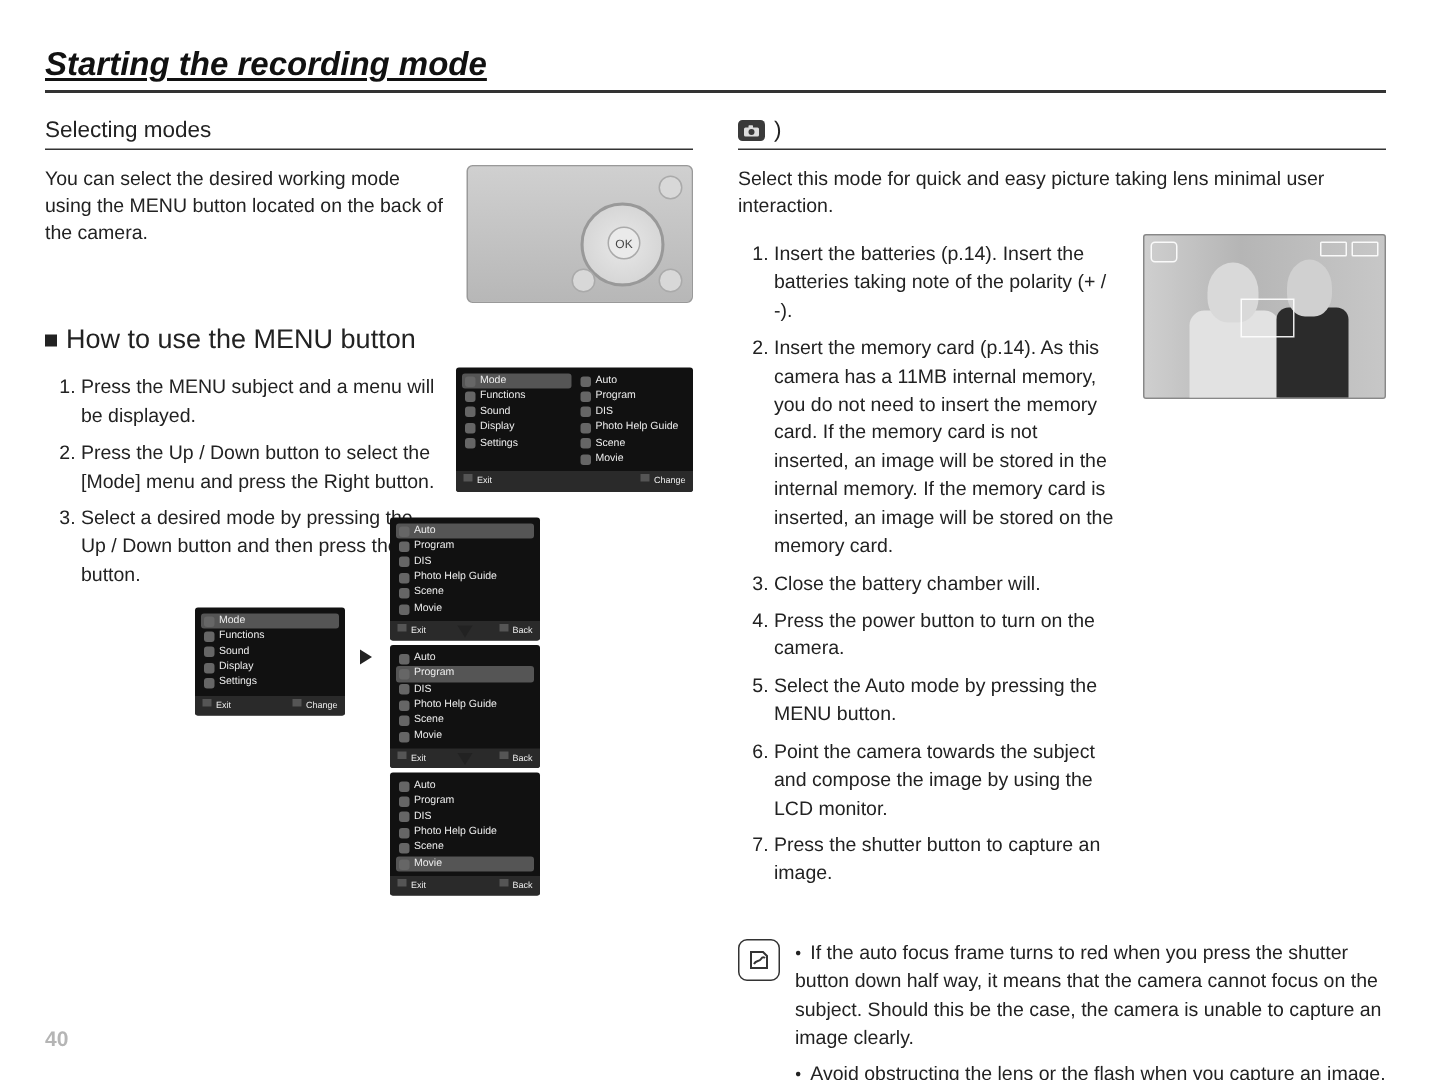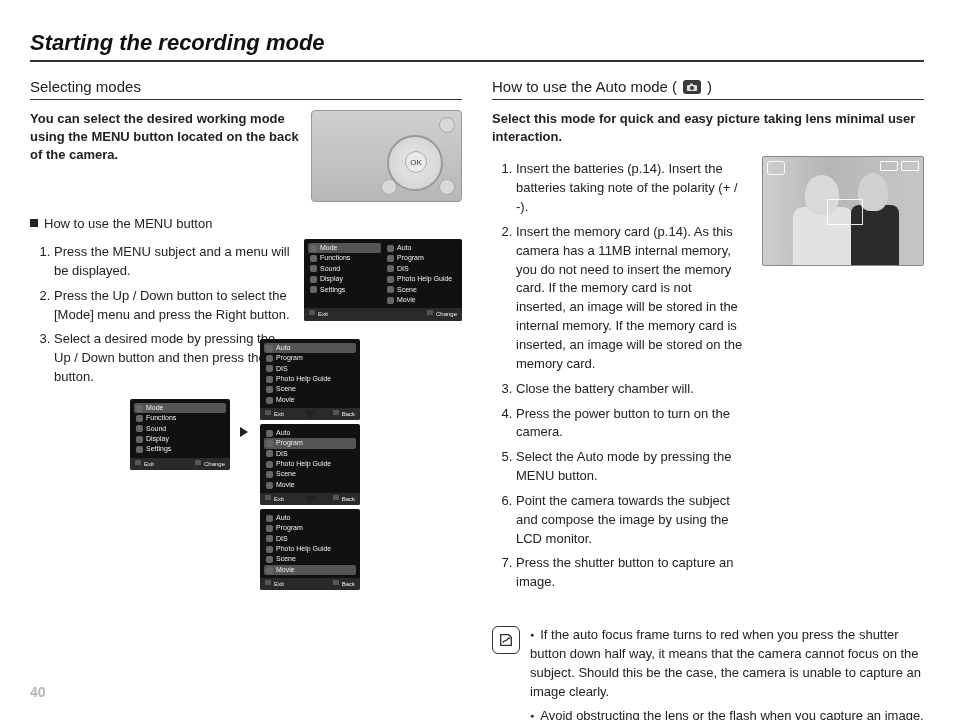--- a/index.html
+++ b/index.html
@@ -16,20 +16,21 @@
     height: 720px;
     box-sizing: border-box;
     padding: 30px 30px 0 30px;
   }
   h1.page-title {
     font-size: 22px;
     font-weight: bold;
     font-style: italic;
     margin: 0 0 4px 0;
     color: #111;
+    text-decoration: underline;
   }
   .title-rule {
     border: none;
     border-top: 2px solid #333;
     margin: 0 0 16px 0;
   }
   .columns {
     display: flex;
     gap: 30px;
   }
@@ -48,21 +49,20 @@
   }
   .section-rule {
     border: none;
     border-top: 1px solid #333;
     margin: 0 0 10px 0;
   }
   p.body {
     font-size: 13px;
     line-height: 1.4;
     margin: 0 0 10px 0;
-    font-weight: bold;
   }
   .row-top-left {
     display: flex;
     gap: 12px;
     align-items: flex-start;
   }
   .row-top-left p.body { flex: 1; }
   .camera-back {
     width: 110px;
     height: 90px;
@@ -101,21 +101,21 @@
   .camera-back .small-btn {
     position: absolute;
     width: 14px;
     height: 14px;
     border-radius: 50%;
     background: #d8d8d8;
     border: 1px solid #aaa;
   }
 
   .bullet-block {
-    font-size: 13px;
+    font-size: 18px;
     margin: 14px 0 8px 0;
   }
   .bullet-block .sq {
     display: inline-block;
     width: 8px;
     height: 8px;
     background: #222;
     margin-right: 6px;
     vertical-align: 1px;
   }
@@ -563,21 +563,20 @@
                 <span>Back</span>
               </div>
           </div>
         </div>
 
       </div>
     </div>
 
     <div class="col">
       <div class="section-heading">
-        <span>How to use the Auto mode (</span>
         <span class="camera-icon-badge">
           <svg viewBox="0 0 24 18">
               <rect x="2" y="5" width="20" height="12" rx="2" fill="#ddd"></rect>
               <rect x="8" y="2" width="6" height="4" rx="1" fill="#ddd"></rect>
               <circle cx="12" cy="11" r="4" fill="#3a3a3a"></circle>
             </svg>
         </span>
         <span> )</span>
       </div>
       <hr class="section-rule">

